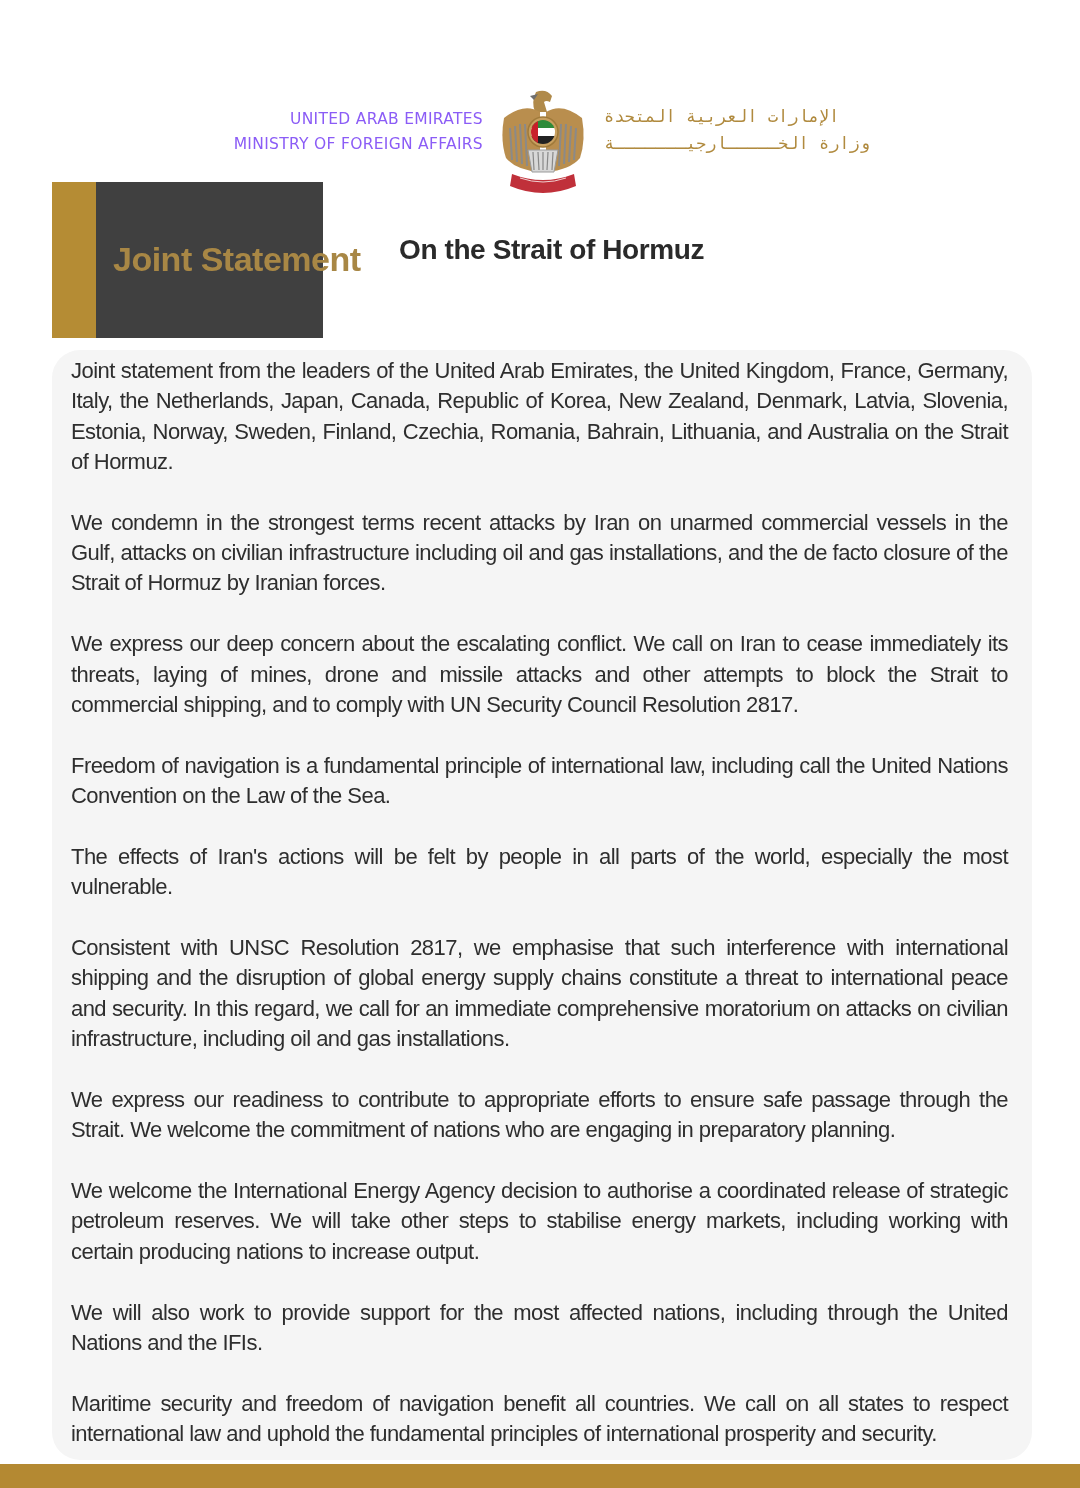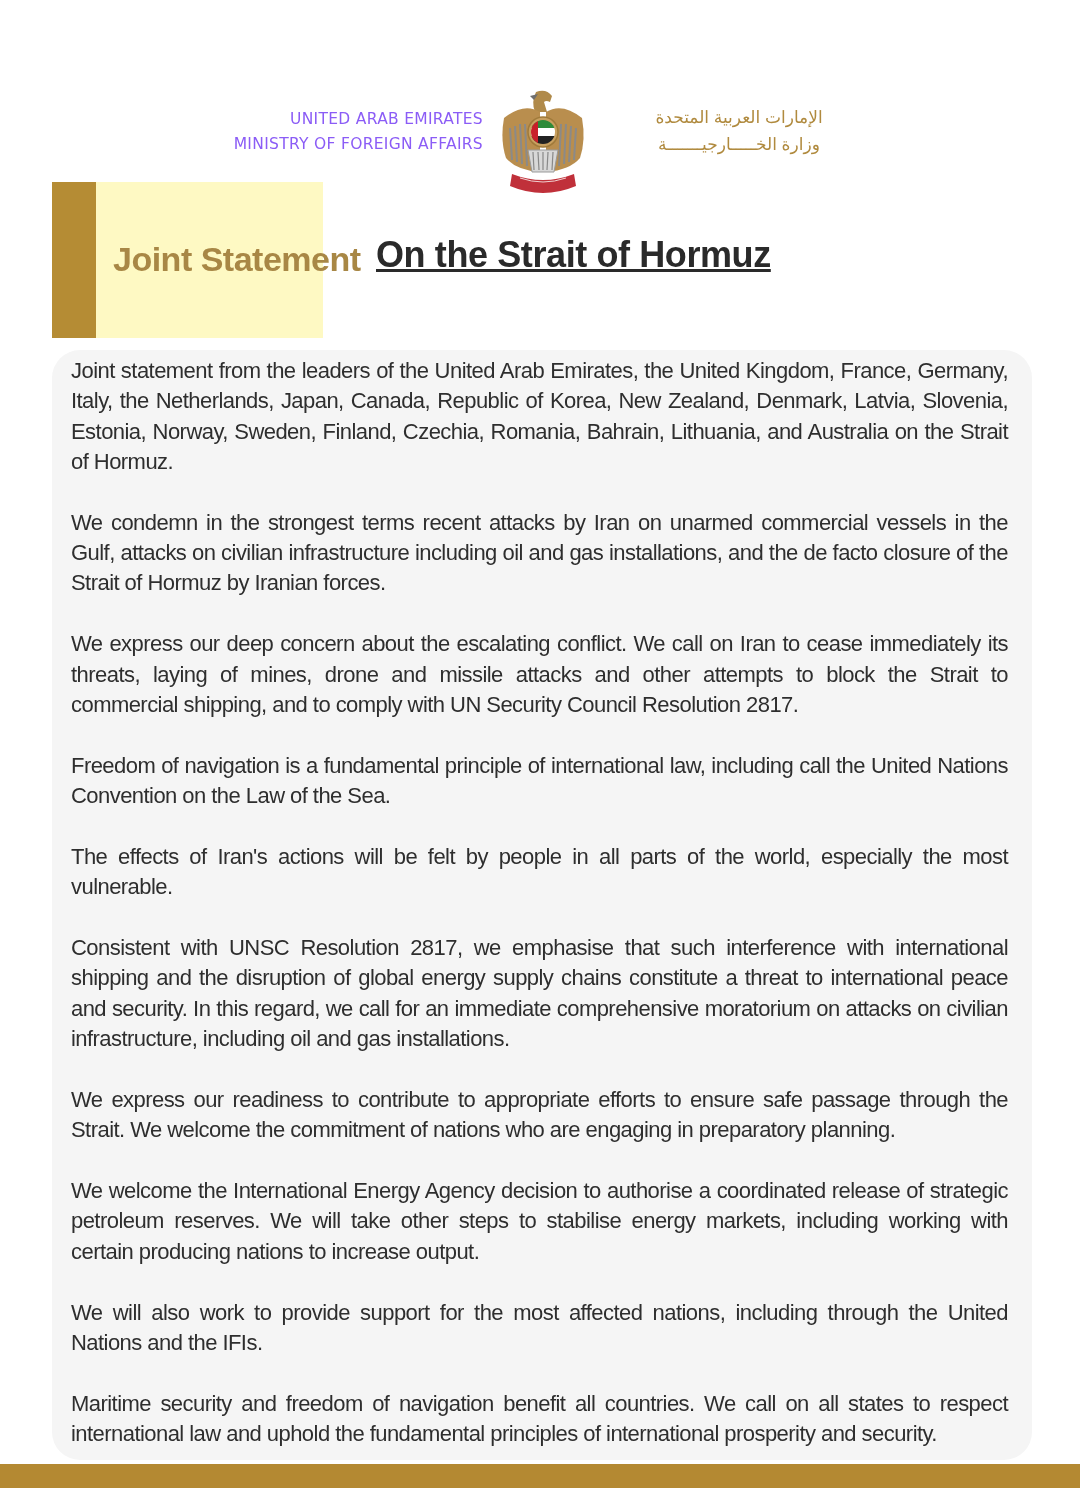--- a/index.html
+++ b/index.html
@@ -3,30 +3,30 @@
 <meta charset="utf-8">
 <style>
   html, body { margin:0; padding:0; }
   body {
     width:1080px; height:1488px; background:#ffffff; position:relative; overflow:hidden;
     font-family:"Liberation Sans", sans-serif; color:#2a2a2a;
   }
   .header { position:absolute; top:86px; left:0; width:1080px; height:110px; }
   .en-name { position:absolute; right:597px; top:21px; text-align:right; color:#8b5cf6;
     font-family:"DejaVu Sans", sans-serif; font-size:15.5px; letter-spacing:0.3px; line-height:25px; }
-  .ar-name { position:absolute; left:604px; top:18px; color:#b08a3e; direction:rtl; text-align:center;
-    font-family:Liberation Sans, sans-serif; font-size:17px; line-height:27px; width:270px; }
+  .ar-name { position:absolute; left:604px; top:18px; color:#b08a3e; direction:rtl; text-align:left;
+    font-family:Liberation Mono, monospace; font-size:17px; line-height:27px; width:270px; }
   .emblem { position:absolute; left:500px; top:2px; width:86px; height:108px; }
 
-  .title-block { position:absolute; left:52px; top:182px; width:271px; height:156px; background:#fef9c3; }
+  .title-block { position:absolute; left:52px; top:182px; width:271px; height:156px; background:#404040; }
   .title-bar { position:absolute; left:0; top:0; width:44px; height:156px; background:#b58c34; }
   .title-gold { position:absolute; left:61px; top:58px; font-size:34px; font-weight:bold; color:#a88745;
     letter-spacing:-0.5px; white-space:nowrap; }
-  .title-dark { position:absolute; left:376px; top:234px; font-size:36px; font-weight:bold; color:#2a2a2a;
-    letter-spacing:-0.4px; white-space:nowrap;text-decoration:underline; }
+  .title-dark { position:absolute; left:399px; top:234px; font-size:28px; font-weight:bold; color:#2a2a2a;
+    letter-spacing:-0.4px; white-space:nowrap; }
 
   .panel { position:absolute; left:52px; top:350px; width:980px; height:1110px; background:#f5f5f5;
     border-radius:28px; }
   .body-text { position:absolute; left:71px; top:356px; width:937px; }
   .para { font-size:22px; line-height:30.3px; text-align:justify; margin:0 0 30.6px 0;
     letter-spacing:-0.55px; color:#2e2e2e; }
 
   .footer-bar { position:absolute; left:0; top:1464px; width:1080px; height:24px; background:#b48932; }
 </style>
 </head>

